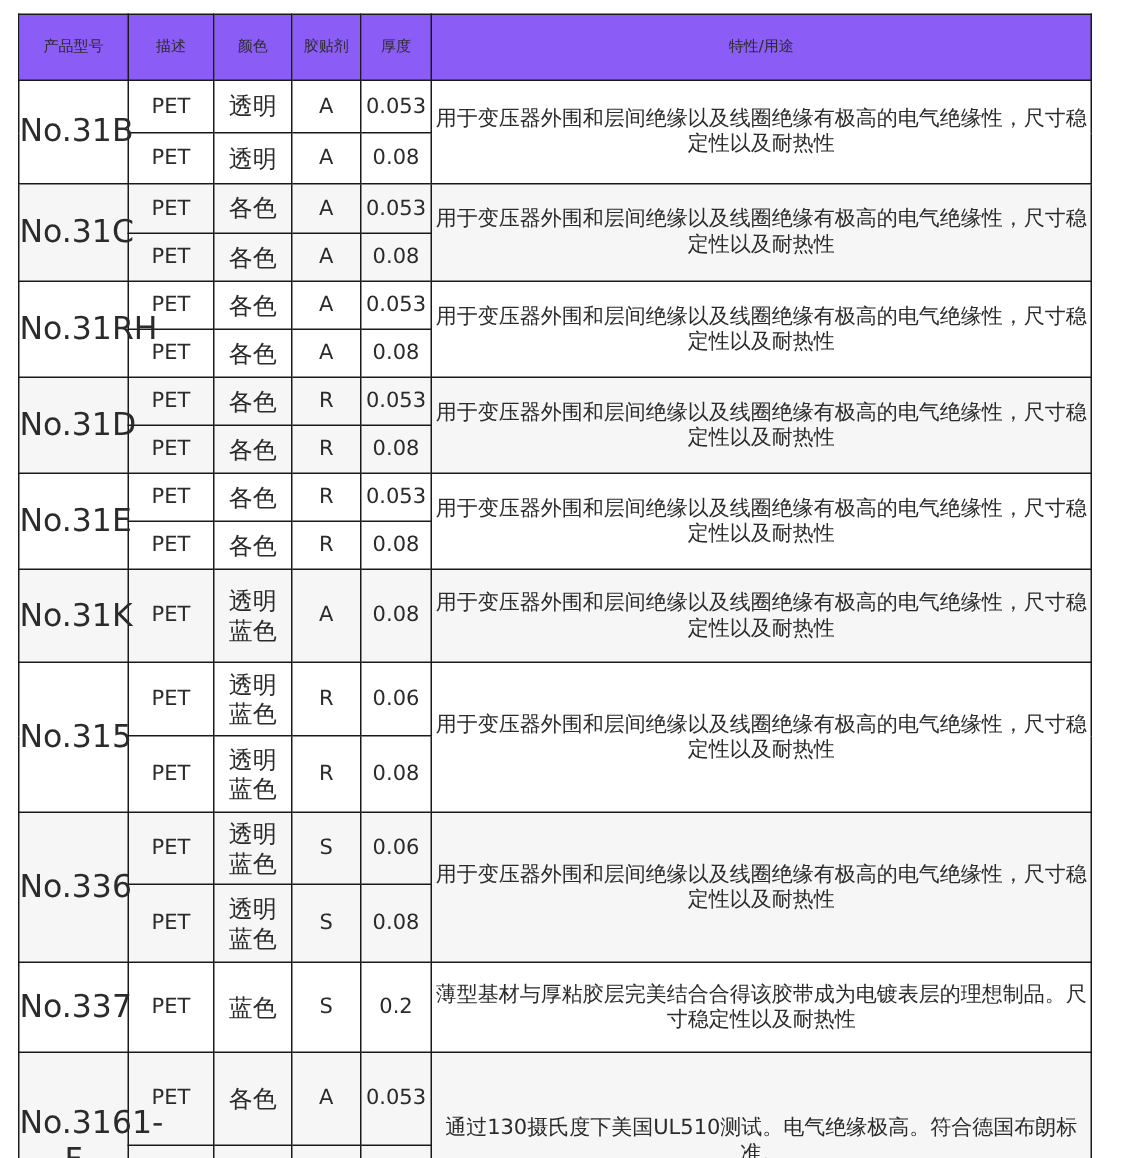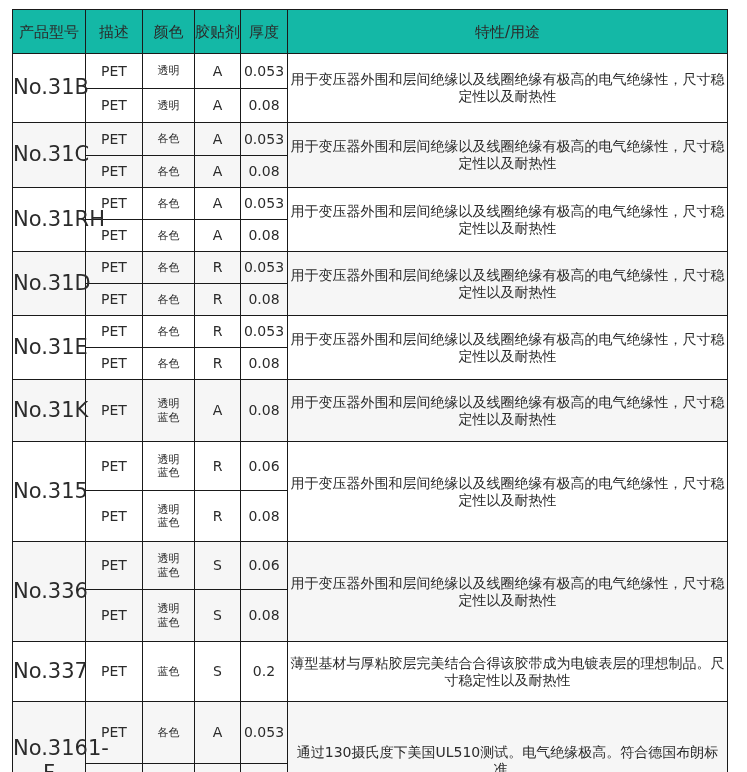--- a/index.html
+++ b/index.html
@@ -2,25 +2,25 @@
 <html><head>
 <meta charset="utf-8">
 <style>
   html, body { margin:0; padding:0; background:#ffffff; }
   body { width:747px; height:772px; position:relative; overflow:hidden;
          font-family:"DejaVu Sans","Liberation Sans",sans-serif; color:#2b2b2b; }
   table.spec { position:absolute; left:12px; top:9px; border-collapse:collapse;
                table-layout:fixed; width:715px; font-size:14px; }
   table.spec td, table.spec th { border:1px solid #1a1a1a; text-align:center;
                vertical-align:middle; padding:0; line-height:1.2; font-weight:normal; }
-  table.spec th { background:#14b8a6; height:43px; font-size:15px; }
+  table.spec th { background:#8b5cf6; height:43px; font-size:10px; }
   .shade td { background:#f6f6f6; }
   td.model { font-size:21px; }
   td.usage { font-size:14px; line-height:20px; padding:0 70px; }
-  .c2 { line-height:17px; font-size:11px; }
+  .c2 { line-height:17px; font-size:16px; }
   .note { position:absolute; right:18px; top:786px; font-size:14px; color:#2b2b2b; }
 </style>
 </head>
 <body>
 
 <table class="spec">
   <colgroup>
     <col style="width:73px">
       <col style="width:57px">
       <col style="width:52px">

